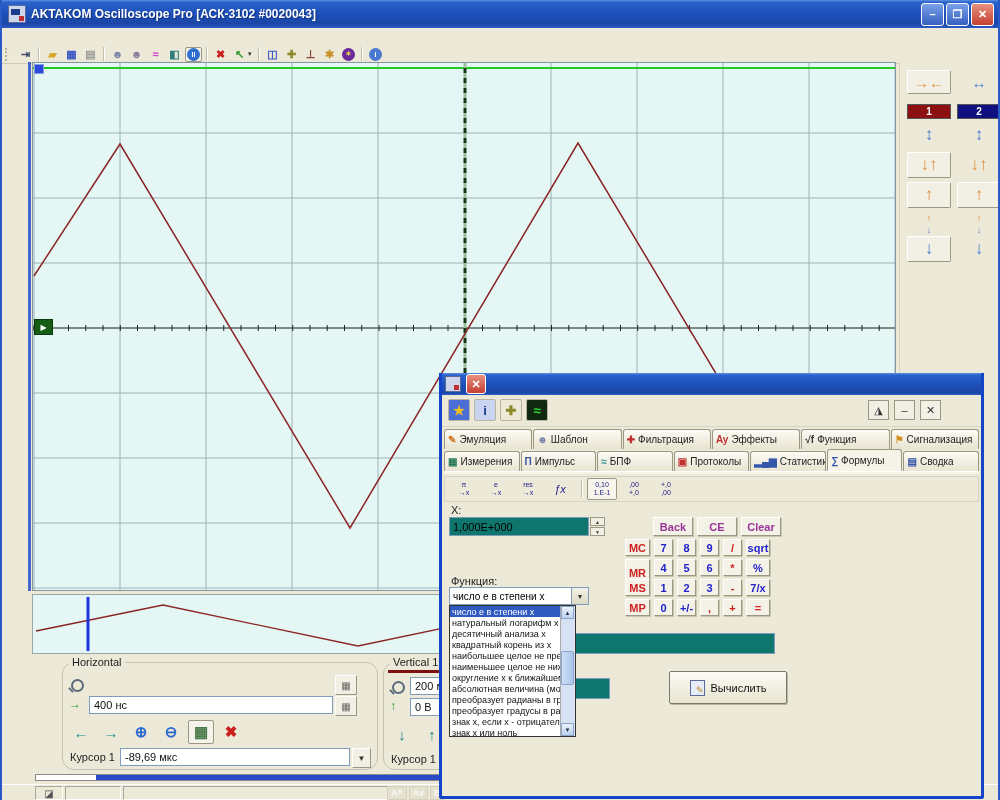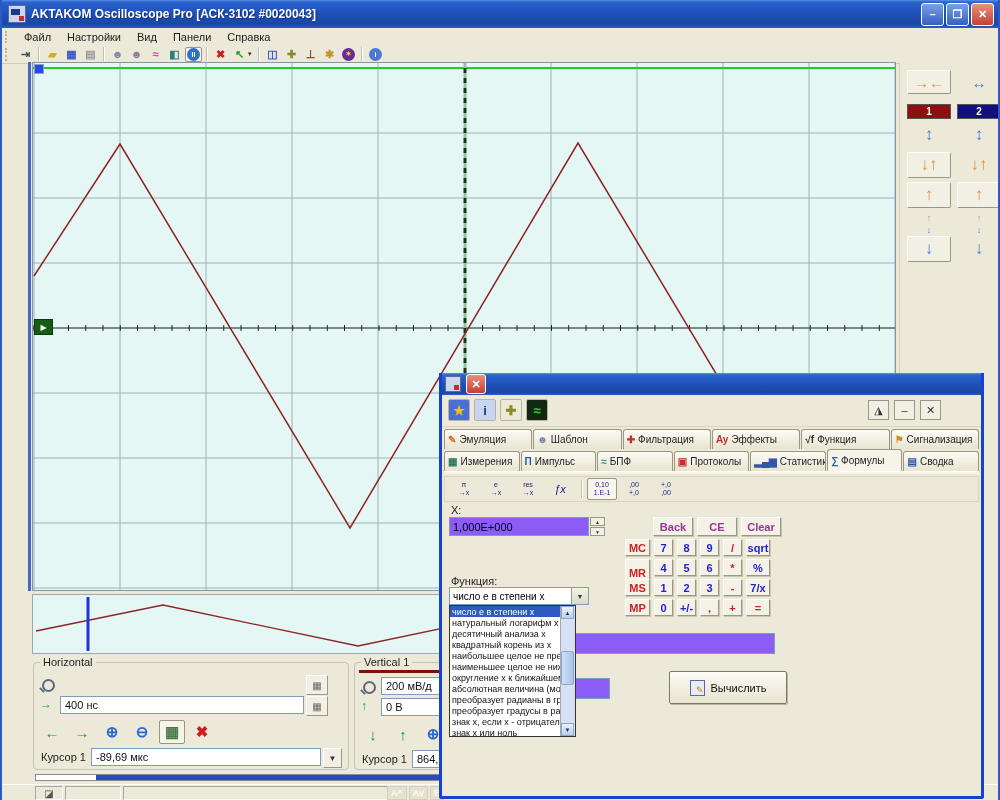--- a/index.html
+++ b/index.html
@@ -38,21 +38,21 @@
   .lmark{position:absolute;left:1px;top:256px;width:17px;height:14px;background:#155c15;border:1px solid #0a3a0a;color:#fff;font-size:8px;display:flex;align-items:center;justify-content:center;z-index:3;}
   #ovw{position:absolute;left:30px;top:594px;width:866px;height:60px;background:#e4f7f5;border:1px solid #9aa8ae;box-sizing:border-box;}
 
   
   .rpanel{position:absolute;left:897px;top:62px;width:103px;height:710px;background:#ece9d8;border-left:1px solid #d8d4c0;}
   .rpbtn{position:absolute;display:flex;align-items:center;justify-content:center;font-weight:bold;border:1px solid transparent;box-sizing:border-box;}
   .rpbtn.raised{border:1px solid;border-color:#fff #9a9782 #9a9782 #fff;background:#f2efe4;border-radius:2px;}
   .chhead{position:absolute;width:42px;height:13px;color:#fff;font-size:10px;font-weight:bold;display:flex;align-items:center;justify-content:center;border:1px solid #555;}
 
   
-  .groupbox{position:absolute;border:1px solid #c6c3b0;border-radius:4px;background:#ece9d8;}
+  .groupbox{position:absolute;border:1px solid #c6c3b0;border-radius:12px;background:#ece9d8;margin-left:29px;}
   .gblabel{position:absolute;top:-7px;left:6px;background:#ece9d8;padding:0 3px;font-size:11px;color:#222;}
   .redline{position:absolute;left:4px;right:4px;top:7px;height:3px;background:#7a1010;}
   .field{position:absolute;background:#fff;border:1px solid #7f9db9;font-size:11px;color:#111;display:flex;align-items:center;padding:0 4px;box-sizing:border-box;white-space:nowrap;overflow:hidden;}
   .miniicon{position:absolute;font-size:12px;font-weight:bold;display:flex;align-items:center;justify-content:center;}
   .mag{position:absolute;width:9px;height:9px;border:2px solid #5a6a7a;border-radius:50%;}
   .mag:after{content:"";position:absolute;left:-5px;top:8px;width:6px;height:2px;background:#5a6a7a;transform:rotate(45deg);}
   .knobbtn{position:absolute;width:20px;height:18px;border:1px solid;border-color:#fff #9a9782 #9a9782 #fff;background:#f2efe4;font-size:10px;color:#666;display:flex;align-items:center;justify-content:center;}
   .hicon{width:26px;height:24px;display:flex;align-items:center;justify-content:center;font-size:15px;font-weight:bold;border:1px solid transparent;box-sizing:border-box;}
   .hicon.pressed{border:1px solid #9a9782;background:#f6f3ea;border-radius:2px;}
   .cursorlbl{position:absolute;font-size:11px;color:#222;}
@@ -79,21 +79,21 @@
   .tabsrow{position:absolute;left:2px;right:2px;display:flex;gap:1px;}
   .tab{flex:1;height:20px;border:1px solid #9a9782;border-bottom:none;border-radius:3px 3px 0 0;background:linear-gradient(180deg,#fcfbf5,#e8e4d0);
     display:flex;align-items:center;padding:0 3px;font-size:10px;color:#222;white-space:nowrap;overflow:hidden;box-sizing:border-box;}
   .tab .ticn{margin-right:3px;font-size:10px;font-weight:bold;flex:none;}
   .tab.active{background:#f6f4e8;height:22px;margin-top:-2px;border-bottom:1px solid #f6f4e8;}
   .fbar{position:absolute;left:2px;right:2px;top:81px;height:26px;border:1px solid #d8d4c0;background:#ece9d8;display:flex;align-items:center;padding-left:4px;box-sizing:border-box;}
   .fbtn{width:30px;height:22px;margin-right:2px;display:flex;flex-direction:column;align-items:center;justify-content:center;font-size:7px;line-height:8px;color:#1a1a8a;border:1px solid transparent;box-sizing:border-box;}
   .fbtn.pressed{border:1px solid #9a9782;background:#f8f6ec;border-radius:2px;}
   .fsep{width:1px;height:18px;background:#c2bfa8;border-right:1px solid #fff;margin:0 4px;}
   .dlabel{position:absolute;font-size:11px;color:#222;}
-  .dinput{position:absolute;background:#8b5cf6;border:1px solid #7f9db9;font-size:11px;display:flex;align-items:center;padding:0 3px;box-sizing:border-box;}
+  .dinput{position:absolute;background:#0f766e;border:1px solid #7f9db9;font-size:11px;display:flex;align-items:center;padding:0 3px;box-sizing:border-box;}
   .spin{position:absolute;width:15px;height:9px;border:1px solid #9a9782;background:#f2efe4;font-size:5px;display:flex;align-items:center;justify-content:center;color:#333;box-sizing:border-box;}
   .calcbtn{position:absolute;border:1px solid;border-color:#fff #9a9782 #9a9782 #fff;background:#f4f1e6;box-shadow:1px 1px 0 #c8c5b0;font-size:11px;font-weight:bold;display:flex;align-items:center;justify-content:center;box-sizing:border-box;}
   .c-mem{color:#cc2222;} .c-dig{color:#2222cc;} .c-op{color:#cc2222;} .c-fn{color:#2222cc;} .c-edit{color:#993399;}
   .combo{position:absolute;background:#fff;border:1px solid #7f9db9;box-sizing:border-box;display:flex;align-items:center;}
   .combo .cval{flex:1;font-size:10px;padding:0 3px;white-space:nowrap;overflow:hidden;}
   .combo .cbtn{width:16px;align-self:stretch;background:linear-gradient(180deg,#f4f2e8,#ddd9c4);border-left:1px solid #7f9db9;display:flex;align-items:center;justify-content:center;font-size:7px;color:#333;}
   #droplist{position:absolute;left:7px;top:210px;width:127px;height:132px;background:#fff;border:1px solid #333;box-sizing:border-box;z-index:5;}
   .litem{height:11px;font-size:9px;padding:0 2px;white-space:nowrap;overflow:hidden;color:#111;display:flex;align-items:center;}
   .litem.sel{background:#2f5bc0;color:#fff;}
   .lscroll{position:absolute;right:0;top:0;width:14px;height:100%;background:#d6e2f4;border-left:1px solid #aaa;}
@@ -110,24 +110,20 @@
   <div class="titlebar">
     <div class="appicon"></div>
     <div class="titletext">AKTAKOM Oscilloscope Pro [АСК-3102 #0020043]</div>
     <div class="winbtns">
       <div class="winbtn">–</div>
       <div class="winbtn">❐</div>
       <div class="winbtn close">✕</div>
     </div>
   </div>
 
-  <div class="menubar">
-    <div class="menugrip"></div>
-    <span id="menu-items"><span class="menuitem">Файл</span><span class="menuitem">Настройки</span><span class="menuitem">Вид</span><span class="menuitem">Панели</span><span class="menuitem">Справка</span></span>
-  </div>
 
   <div class="toolbarrow">
     <div class="tbgrip"></div>
     <span id="toolbar-items" style="display:flex;align-items:center;">
         <span class="tbicon" style="color: rgb(68, 80, 106);">⇥</span>
         <span class="tbsep"></span>
         <span class="tbicon" style="color: rgb(217, 166, 46);">▰</span>
         <span class="tbicon" style="color: rgb(58, 87, 196);">▦</span>
         <span class="tbicon" style="color: rgb(154, 154, 154);">▤</span>
         <span class="tbsep"></span>

